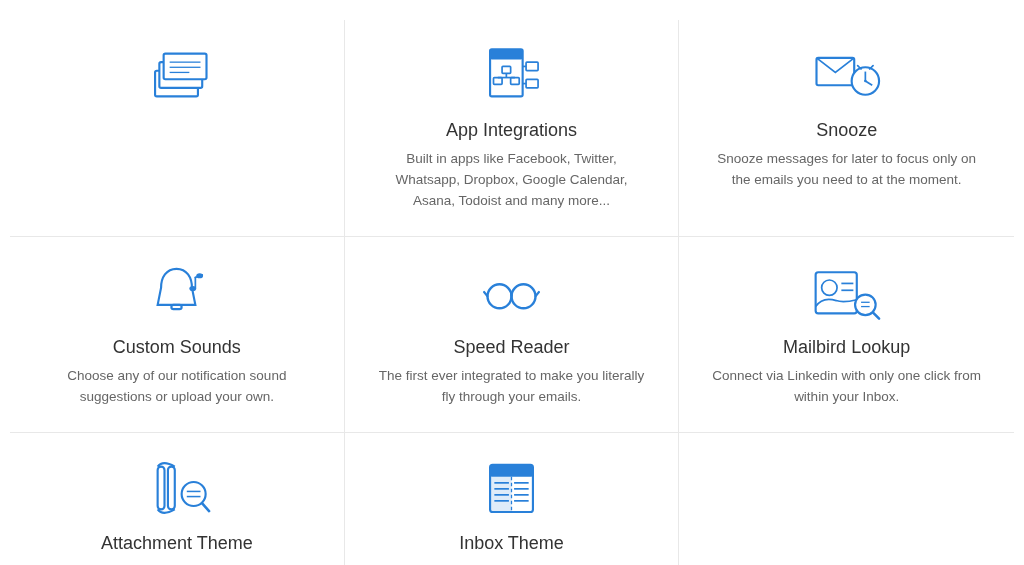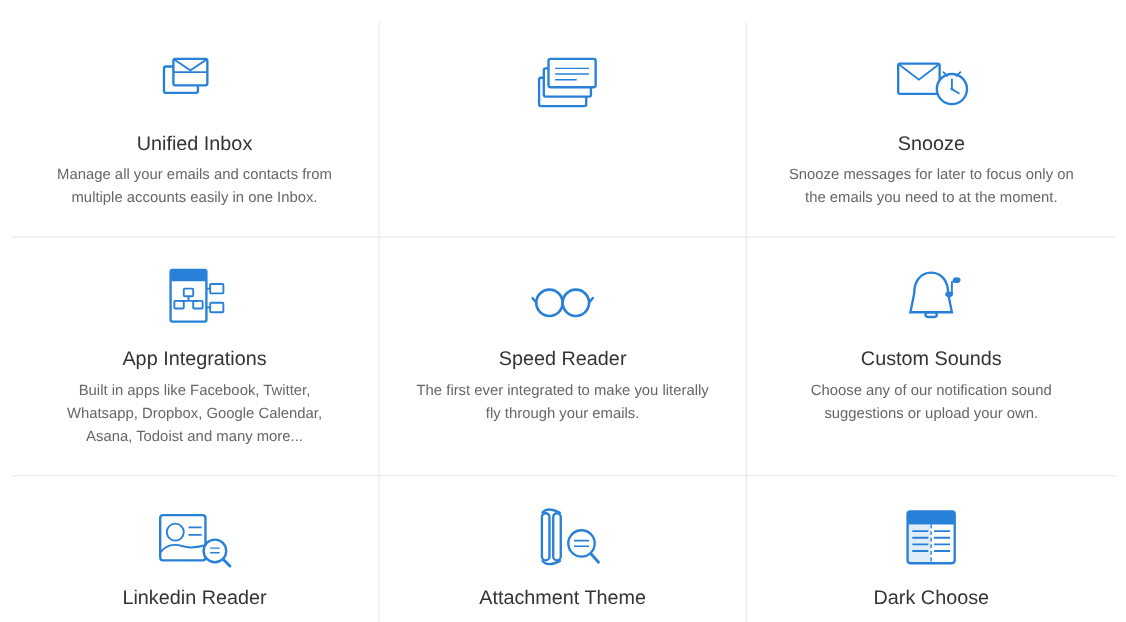--- a/index.html
+++ b/index.html
@@ -60,68 +60,34 @@
       font-size: 13.5px;
       color: #666;
       line-height: 1.55;
     }
   </style>
 </head>
 <body>
 
 <div class="grid">
 
-  <div class="feature-cell">
-    <div class="icon-wrap">
-      <svg viewBox="0 0 80 70" width="75" height="60" xmlns="http://www.w3.org/2000/svg">
-
-        <rect x="8" y="18" width="36" height="28" rx="2" fill="none" stroke="#2980d9" stroke-width="2.5"></rect>
-        <rect x="18" y="10" width="36" height="28" rx="2" fill="white" stroke="#2980d9" stroke-width="2.5"></rect>
-        <line x1="18" y1="24" x2="54" y2="24" stroke="#2980d9" stroke-width="2"></line>
-
-        <polyline points="18,10 36,22 54,10" fill="none" stroke="#2980d9" stroke-width="2"></polyline>
-      </svg>
-    </div>
-    <div class="feature-title">Unified Inbox</div>
-    <div class="feature-desc">Manage all your emails and contacts from multiple accounts easily in one Inbox.</div>
-  </div>
 
   <div class="feature-cell">
     <div class="icon-wrap">
       <svg viewBox="0 0 80 70" width="75" height="60" xmlns="http://www.w3.org/2000/svg">
 
         <rect x="15" y="30" width="50" height="30" rx="2" fill="none" stroke="#2980d9" stroke-width="2.5"></rect>
         <rect x="20" y="20" width="50" height="30" rx="2" fill="white" stroke="#2980d9" stroke-width="2.5"></rect>
         <rect x="25" y="10" width="50" height="30" rx="2" fill="white" stroke="#2980d9" stroke-width="2.5"></rect>
 
         <line x1="32" y1="20" x2="68" y2="20" stroke="#2980d9" stroke-width="1.5"></line>
         <line x1="32" y1="26" x2="68" y2="26" stroke="#2980d9" stroke-width="1.5"></line>
         <line x1="32" y1="32" x2="55" y2="32" stroke="#2980d9" stroke-width="1.5"></line>
       </svg>
     </div>
-  </div>
-
-  <div class="feature-cell">
-    <div class="icon-wrap">
-      <svg viewBox="0 0 80 70" width="75" height="60" xmlns="http://www.w3.org/2000/svg">
-
-        <rect x="5" y="15" width="44" height="32" rx="2" fill="none" stroke="#2980d9" stroke-width="2.5"></rect>
-        <polyline points="5,15 27,32 49,15" fill="none" stroke="#2980d9" stroke-width="2"></polyline>
-
-        <circle cx="62" cy="42" r="16" fill="white" stroke="#2980d9" stroke-width="2.5"></circle>
-        <circle cx="62" cy="42" r="1.5" fill="#2980d9"></circle>
-        <line x1="62" y1="42" x2="62" y2="31" stroke="#2980d9" stroke-width="2"></line>
-        <line x1="62" y1="42" x2="70" y2="47" stroke="#2980d9" stroke-width="2"></line>
-
-        <line x1="57" y1="28" x2="53" y2="24" stroke="#2980d9" stroke-width="2" stroke-linecap="round"></line>
-        <line x1="67" y1="28" x2="71" y2="24" stroke="#2980d9" stroke-width="2" stroke-linecap="round"></line>
-      </svg>
-    </div>
-    <div class="feature-title">Snooze</div>
-    <div class="feature-desc">Snooze messages for later to focus only on the emails you need to at the moment.</div>
   </div>
 
   <div class="feature-cell">
     <div class="icon-wrap">
       <svg viewBox="0 0 80 70" width="75" height="60" xmlns="http://www.w3.org/2000/svg">
 
         <rect x="15" y="5" width="38" height="55" rx="2" fill="none" stroke="#2980d9" stroke-width="2.5"></rect>
         <rect x="15" y="5" width="38" height="12" rx="2" fill="#2980d9"></rect>
 
         <rect x="29" y="25" width="10" height="8" rx="1" fill="none" stroke="#2980d9" stroke-width="2"></rect>
@@ -137,68 +103,88 @@
       </svg>
     </div>
     <div class="feature-title">App Integrations</div>
     <div class="feature-desc">Built in apps like Facebook, Twitter, Whatsapp, Dropbox, Google Calendar, Asana, Todoist and many more...</div>
   </div>
 
   <div class="feature-cell">
     <div class="icon-wrap">
       <svg viewBox="0 0 80 70" width="75" height="60" xmlns="http://www.w3.org/2000/svg">
 
-        <circle cx="26" cy="40" r="14" fill="none" stroke="#2980d9" stroke-width="2.8"></circle>
-        <circle cx="54" cy="40" r="14" fill="none" stroke="#2980d9" stroke-width="2.8"></circle>
-        <line x1="40" y1="40" x2="40" y2="40" stroke="#2980d9" stroke-width="3"></line>
-
-        <path d="M 40 40 Q 40 36 40 40" fill="none" stroke="#2980d9" stroke-width="2.5"></path>
-        <line x1="12" y1="40" x2="8" y2="35" stroke="#2980d9" stroke-width="2.5" stroke-linecap="round"></line>
-        <line x1="68" y1="40" x2="72" y2="35" stroke="#2980d9" stroke-width="2.5" stroke-linecap="round"></line>
-      </svg>
-    </div>
-    <div class="feature-title">Speed Reader</div>
-    <div class="feature-desc">The first ever integrated to make you literally fly through your emails.</div>
+        <rect x="5" y="15" width="44" height="32" rx="2" fill="none" stroke="#2980d9" stroke-width="2.5"></rect>
+        <polyline points="5,15 27,32 49,15" fill="none" stroke="#2980d9" stroke-width="2"></polyline>
+
+        <circle cx="62" cy="42" r="16" fill="white" stroke="#2980d9" stroke-width="2.5"></circle>
+        <circle cx="62" cy="42" r="1.5" fill="#2980d9"></circle>
+        <line x1="62" y1="42" x2="62" y2="31" stroke="#2980d9" stroke-width="2"></line>
+        <line x1="62" y1="42" x2="70" y2="47" stroke="#2980d9" stroke-width="2"></line>
+
+        <line x1="57" y1="28" x2="53" y2="24" stroke="#2980d9" stroke-width="2" stroke-linecap="round"></line>
+        <line x1="67" y1="28" x2="71" y2="24" stroke="#2980d9" stroke-width="2" stroke-linecap="round"></line>
+      </svg>
+    </div>
+    <div class="feature-title">Snooze</div>
+    <div class="feature-desc">Snooze messages for later to focus only on the emails you need to at the moment.</div>
   </div>
 
   <div class="feature-cell">
     <div class="icon-wrap">
       <svg viewBox="0 0 80 70" width="75" height="60" xmlns="http://www.w3.org/2000/svg">
 
         <path d="M40 8 C28 8 22 18 22 30 L18 50 L62 50 L58 30 C58 18 52 8 40 8 Z" fill="none" stroke="#2980d9" stroke-width="2.5"></path>
         <rect x="34" y="50" width="12" height="5" rx="2.5" fill="none" stroke="#2980d9" stroke-width="2.5"></rect>
 
         <line x1="62" y1="18" x2="62" y2="30" stroke="#2980d9" stroke-width="2" stroke-linecap="round"></line>
         <ellipse cx="59" cy="31" rx="4" ry="3" fill="#2980d9"></ellipse>
         <line x1="62" y1="18" x2="70" y2="15" stroke="#2980d9" stroke-width="2" stroke-linecap="round"></line>
         <ellipse cx="67" cy="16" rx="4" ry="3" fill="#2980d9"></ellipse>
       </svg>
     </div>
     <div class="feature-title">Custom Sounds</div>
     <div class="feature-desc">Choose any of our notification sound suggestions or upload your own.</div>
+  </div>
+
+  <div class="feature-cell">
+    <div class="icon-wrap">
+      <svg viewBox="0 0 80 70" width="75" height="60" xmlns="http://www.w3.org/2000/svg">
+
+        <circle cx="26" cy="40" r="14" fill="none" stroke="#2980d9" stroke-width="2.8"></circle>
+        <circle cx="54" cy="40" r="14" fill="none" stroke="#2980d9" stroke-width="2.8"></circle>
+        <line x1="40" y1="40" x2="40" y2="40" stroke="#2980d9" stroke-width="3"></line>
+
+        <path d="M 40 40 Q 40 36 40 40" fill="none" stroke="#2980d9" stroke-width="2.5"></path>
+        <line x1="12" y1="40" x2="8" y2="35" stroke="#2980d9" stroke-width="2.5" stroke-linecap="round"></line>
+        <line x1="68" y1="40" x2="72" y2="35" stroke="#2980d9" stroke-width="2.5" stroke-linecap="round"></line>
+      </svg>
+    </div>
+    <div class="feature-title">Speed Reader</div>
+    <div class="feature-desc">The first ever integrated to make you literally fly through your emails.</div>
   </div>
 
   <div class="feature-cell">
     <div class="icon-wrap">
       <svg viewBox="0 0 80 70" width="75" height="60" xmlns="http://www.w3.org/2000/svg">
 
         <rect x="4" y="12" width="48" height="48" rx="3" fill="none" stroke="#2980d9" stroke-width="2.5"></rect>
         <circle cx="20" cy="30" r="9" fill="none" stroke="#2980d9" stroke-width="2"></circle>
         <path d="M4 52 Q12 40 28 45 Q36 48 52 44" fill="none" stroke="#2980d9" stroke-width="2"></path>
         <line x1="34" y1="25" x2="48" y2="25" stroke="#2980d9" stroke-width="2"></line>
         <line x1="34" y1="33" x2="48" y2="33" stroke="#2980d9" stroke-width="2"></line>
 
         <circle cx="62" cy="50" r="12" fill="white" stroke="#2980d9" stroke-width="2.5"></circle>
         <line x1="71" y1="59" x2="78" y2="66" stroke="#2980d9" stroke-width="3" stroke-linecap="round"></line>
 
         <line x1="57" y1="47" x2="67" y2="47" stroke="#2980d9" stroke-width="1.5"></line>
         <line x1="57" y1="52" x2="67" y2="52" stroke="#2980d9" stroke-width="1.5"></line>
       </svg>
     </div>
-    <div class="feature-title">Linkedin Reader</div>
+    <div class="feature-title">Mailbird Lookup</div>
     <div class="feature-desc">Connect via Linkedin with only one click from within your Inbox.</div>
   </div>
 
   <div class="feature-cell">
     <div class="icon-wrap">
       <svg viewBox="0 0 80 70" width="75" height="60" xmlns="http://www.w3.org/2000/svg">
 
         <rect x="18" y="10" width="8" height="50" rx="4" fill="none" stroke="#2980d9" stroke-width="2.5"></rect>
         <rect x="30" y="10" width="8" height="50" rx="4" fill="none" stroke="#2980d9" stroke-width="2.5"></rect>
 
@@ -232,17 +218,17 @@
         <line x1="20" y1="50" x2="37" y2="50" stroke="#2980d9" stroke-width="2"></line>
 
         <line x1="43" y1="29" x2="60" y2="29" stroke="#2980d9" stroke-width="2"></line>
         <line x1="43" y1="36" x2="60" y2="36" stroke="#2980d9" stroke-width="2"></line>
         <line x1="43" y1="43" x2="60" y2="43" stroke="#2980d9" stroke-width="2"></line>
         <line x1="43" y1="50" x2="60" y2="50" stroke="#2980d9" stroke-width="2"></line>
 
         <line x1="40" y1="22" x2="40" y2="63" stroke="#2980d9" stroke-width="1.5" stroke-dasharray="4,3"></line>
       </svg>
     </div>
-    <div class="feature-title">Dark Choose</div>
+    <div class="feature-title">Inbox Theme</div>
     <div class="feature-desc">Change between the Dark or Lite theme whenever you like.</div>
   </div>
 
 </div>
 
 </body></html>

